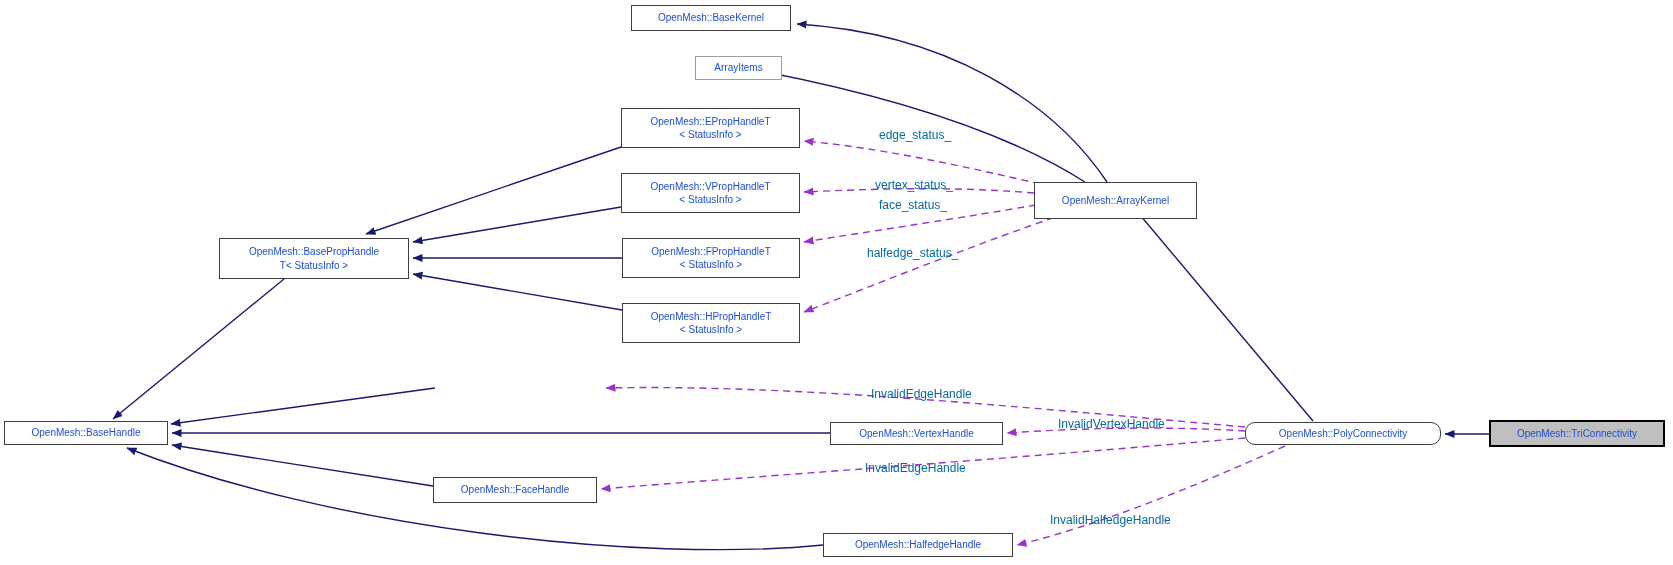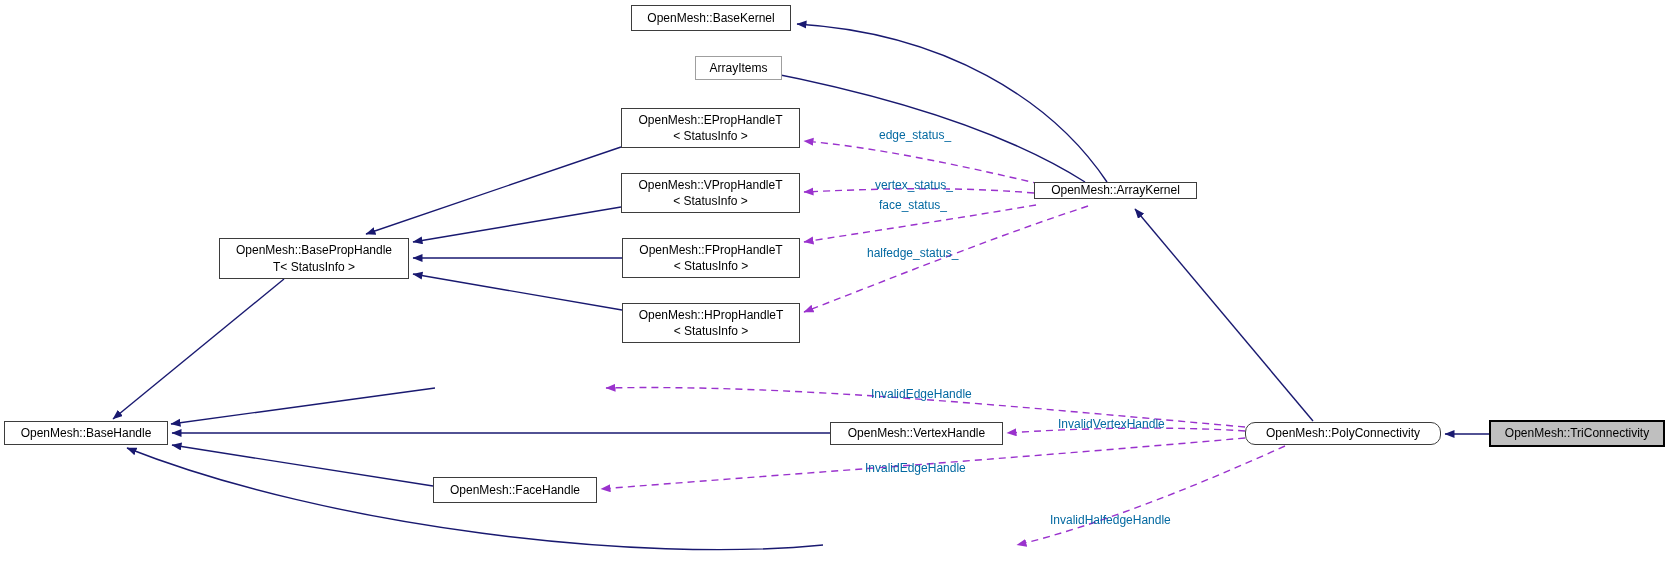--- a/index.html
+++ b/index.html
@@ -11,21 +11,21 @@
     overflow:hidden;
   }
   #edges{position:absolute;left:0;top:0;width:1673px;height:565px;}
   .node{
     position:absolute;
     box-sizing:border-box;
     background:#ffffff;
     border:1.5px solid #3d3d3d;
     display:flex;flex-direction:column;
     align-items:center;justify-content:center;
-    font-size:12px;color:#000000;
+    font-size:10px;color:#1d4ed8;
     line-height:1.35;
     white-space:nowrap;
     text-align:center;
     cursor:pointer;
   }
   .node.undoc{border:1.2px solid #9f9f9f;cursor:default;}
   .node.selected{background:#bfbfbf;border:2px solid #000000;cursor:default;}
   .edge-label{
     position:absolute;
     font-size:12px;color:#0369a1;
@@ -101,37 +101,40 @@
   <div class="node" style="left:622px;top:303px;width:178px;height:40px;">
     <span>OpenMesh::HPropHandleT</span>
     <span>&lt; StatusInfo &gt;</span>
   </div>
 
   <div class="node" style="left:219px;top:238px;width:190px;height:41px;">
     <span>OpenMesh::BasePropHandle</span>
     <span>T&lt; StatusInfo &gt;</span>
   </div>
 
-  <div class="node" style="left:1034px;top:182px;width:163px;height:17px;">
+  <div class="node" style="left:1034px;top:182px;width:163px;height:37px;">
     <span>OpenMesh::ArrayKernel</span>
   </div>
 
   <div class="node" style="left:4px;top:421px;width:164px;height:24px;">
     <span>OpenMesh::BaseHandle</span>
   </div>
 
 
   <div class="node" style="left:830px;top:422px;width:173px;height:23px;">
     <span>OpenMesh::VertexHandle</span>
   </div>
 
   <div class="node" style="left:433px;top:477px;width:164px;height:26px;">
     <span>OpenMesh::FaceHandle</span>
   </div>
 
+  <div class="node" style="left:823px;top:533px;width:190px;height:24px;">
+    <span>OpenMesh::HalfedgeHandle</span>
+  </div>
 
   <div class="node" style="left:1245px;top:422px;width:196px;height:23px;border-radius:10px;">
     <span>OpenMesh::PolyConnectivity</span>
   </div>
 
   <div class="node selected" style="left:1489px;top:420px;width:176px;height:27px;">
     <span>OpenMesh::TriConnectivity</span>
   </div>
 
   <div class="edge-label" style="left:879px;top:128px;">edge_status_</div>

